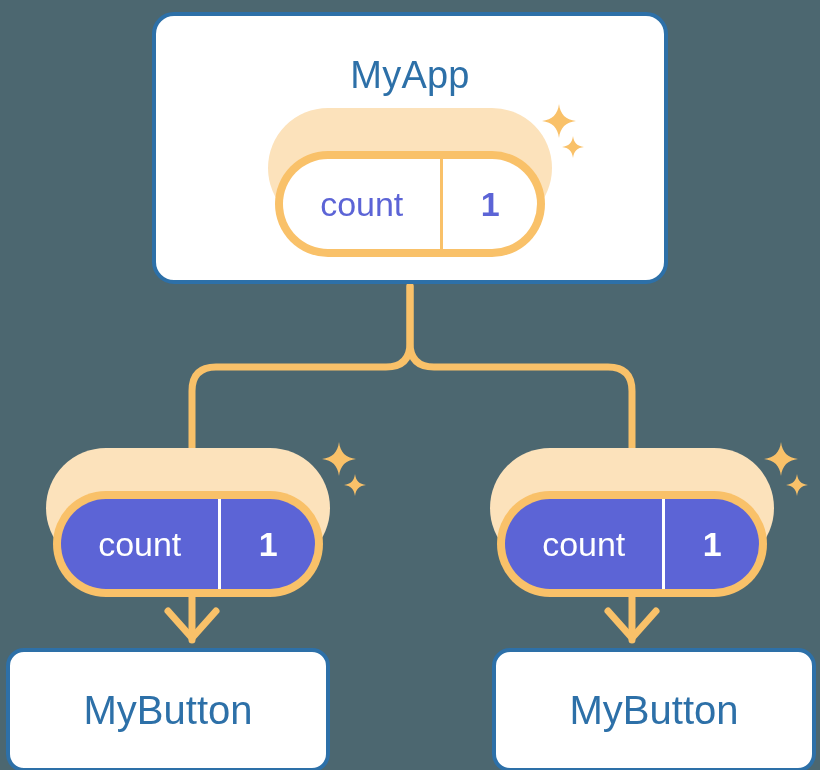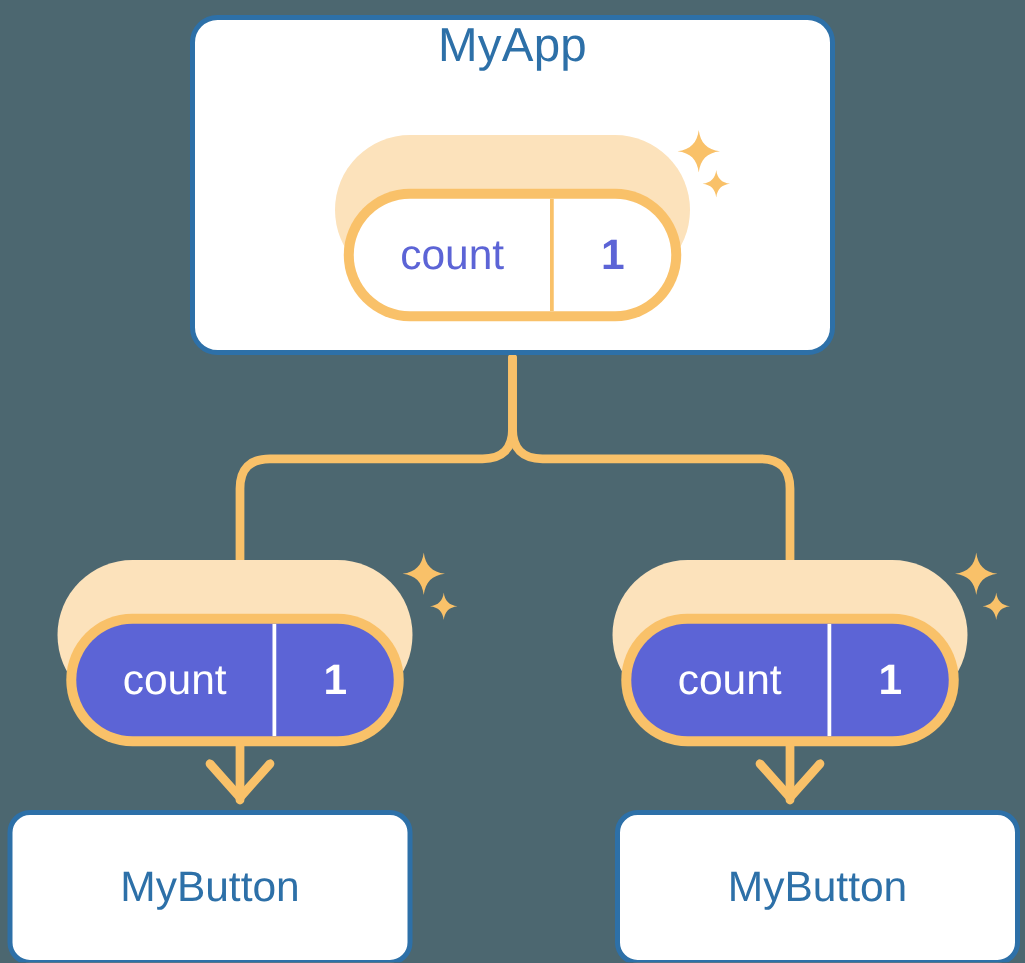--- a/index.html
+++ b/index.html
@@ -46,32 +46,33 @@
     width: 516px;
     height: 272px;
     border-radius: 22px;
     flex-direction: column;
     justify-content: flex-start;
   }
   .card-title {
     color: #2d70a8;
     font-size: 38px;
     letter-spacing: .2px;
+    margin-top: 38px;
     white-space: nowrap;
     text-align: center;
   }
   .leaf-card {
     height: 124px;
     border-radius: 18px;
   }
   .leaf-left  { left: 6px;   top: 648px; width: 324px; }
   .leaf-right { left: 492px; top: 648px; width: 324px; }
   .leaf-label {
     color: #2d70a8;
-    font-size: 34px;
+    font-size: 40px;
     white-space: nowrap;
   }
 
   
   .pill-wrap {
     position: absolute;
     background: #fce2bb;          
     border-radius: 999px;
     padding: 7px;
     box-sizing: border-box;

